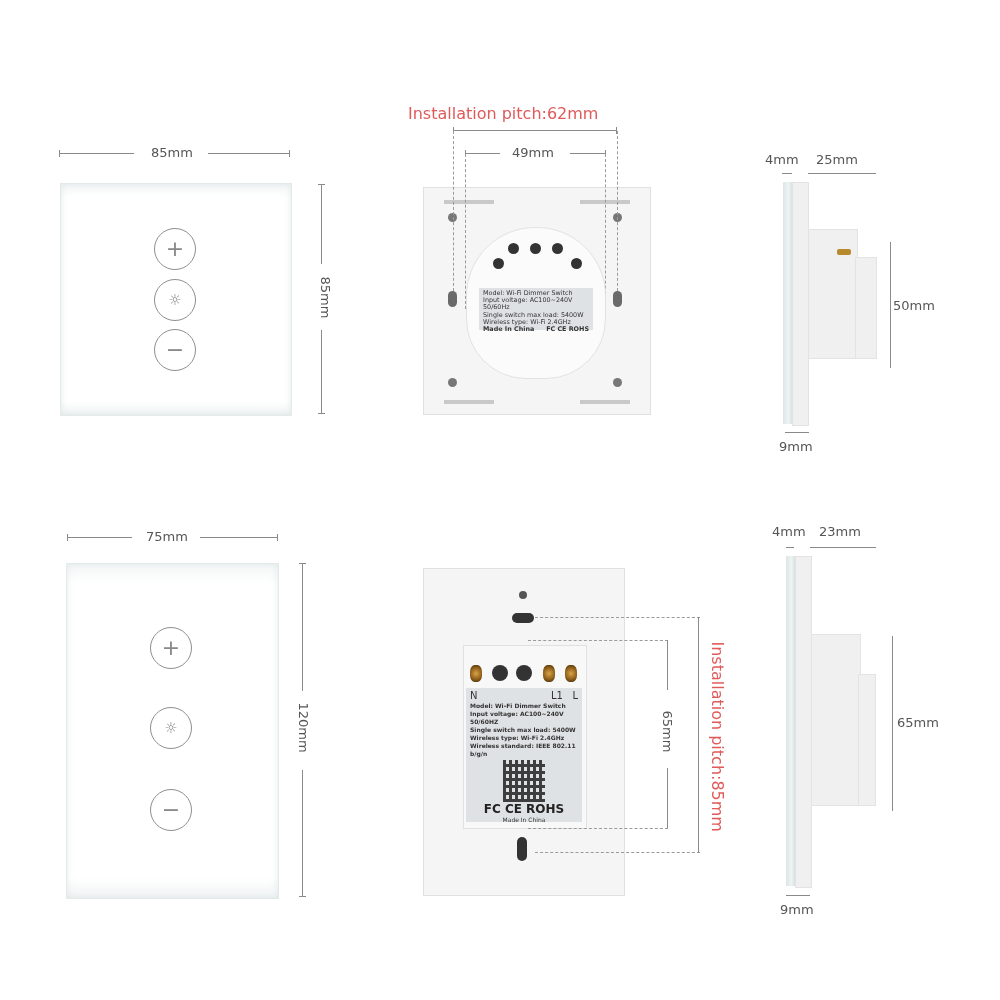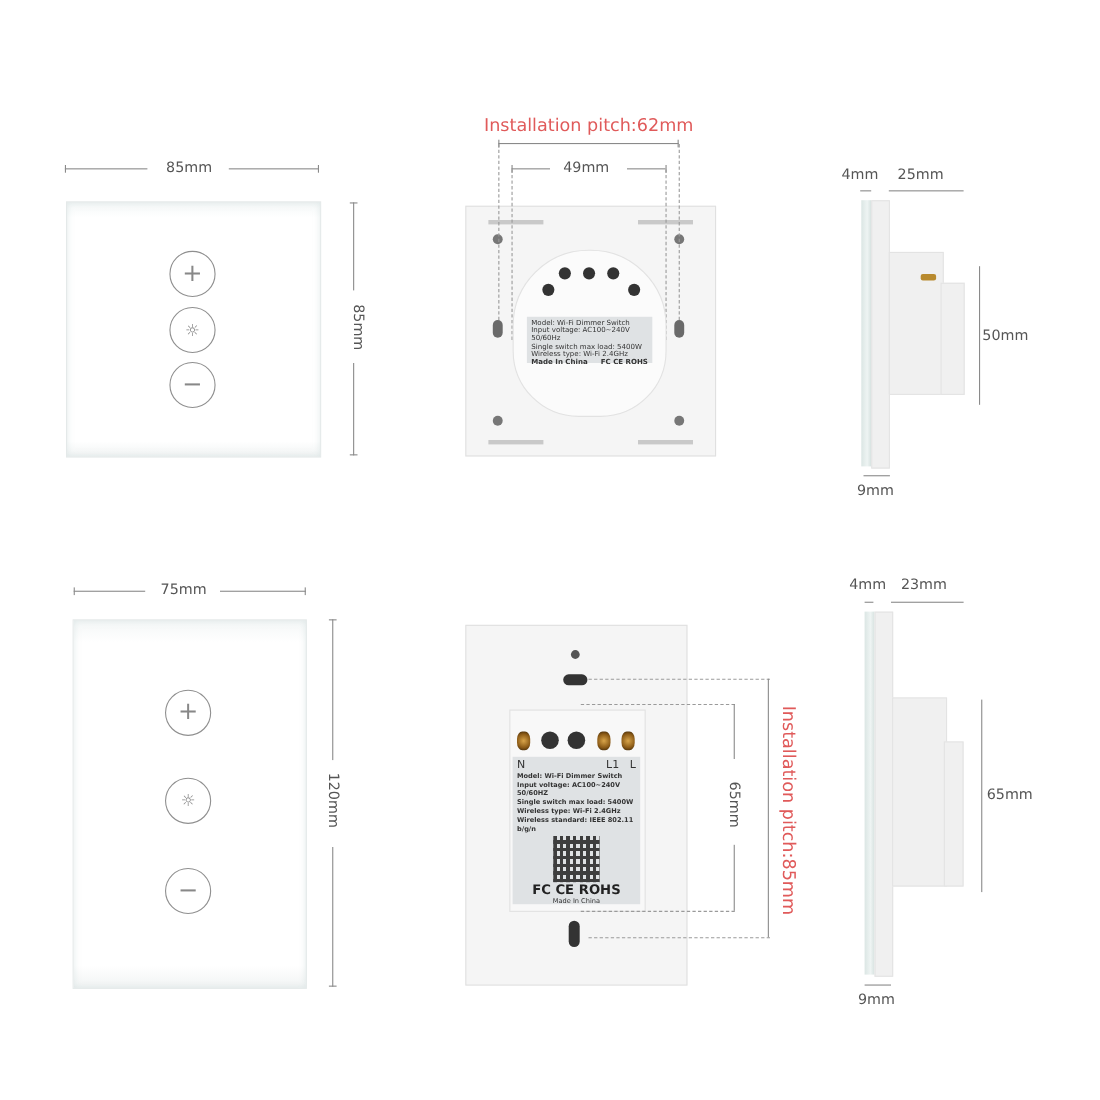--- a/index.html
+++ b/index.html
@@ -49,21 +49,21 @@
     </div>
 
   <div class="abs dimline vline" style="left:321px;top:184px;height:80px;"></div>
   <div class="abs tickh" style="left:318px;top:184px;"></div>
   <div class="abs dim" style="left:300px;top:290px;transform:rotate(90deg);transform-origin:center;width:50px;text-align:center;">85mm</div>
   <div class="abs dimline vline" style="left:321px;top:330px;height:84px;"></div>
   <div class="abs tickh" style="left:318px;top:413px;"></div>
 </div>
 
 <div>
-  <div class="abs dim red" style="left:440px;top:104px;font-size:16px;">Installation pitch:62mm</div>
+  <div class="abs dim red" style="left:408px;top:104px;font-size:16px;">Installation pitch:62mm</div>
   <div class="abs dimline hline" style="left:453px;top:130px;width:164px;"></div>
   <div class="abs tickv" style="left:453px;top:127px;"></div>
   <div class="abs tickv" style="left:616px;top:127px;"></div>
 
   <div class="abs dimline hline" style="left:465px;top:153px;width:35px;"></div>
   <div class="abs tickv" style="left:465px;top:150px;"></div>
   <div class="abs dim" style="left:512px;top:145px;">49mm</div>
   <div class="abs dimline hline" style="left:570px;top:153px;width:35px;"></div>
   <div class="abs tickv" style="left:605px;top:150px;"></div>
 

